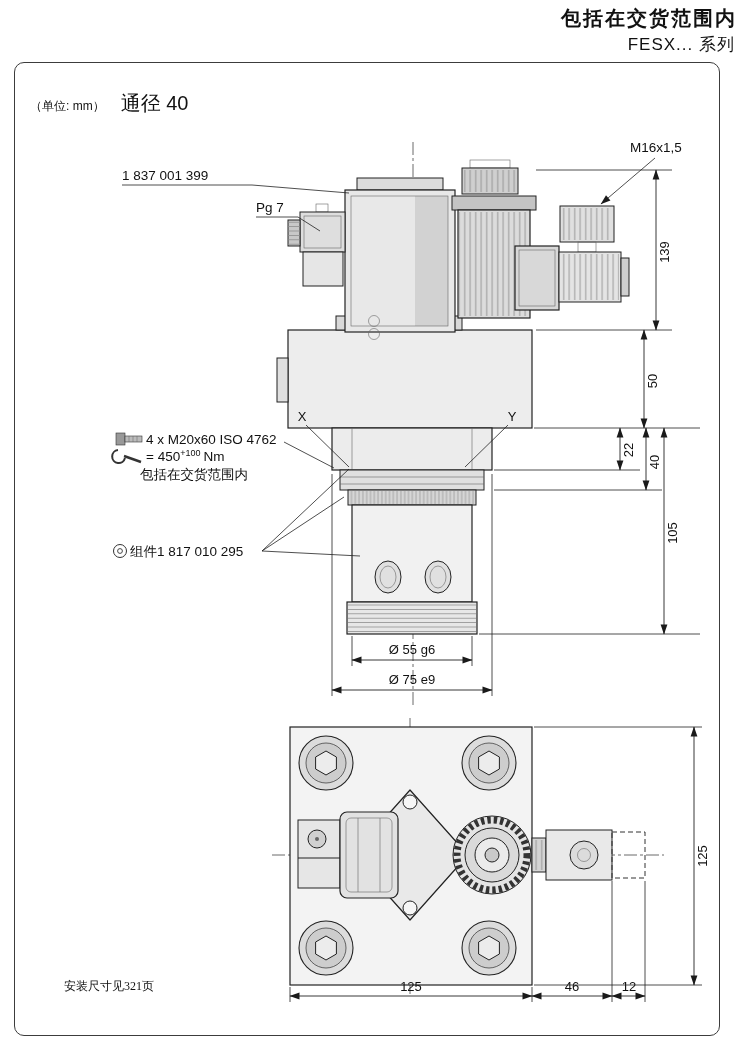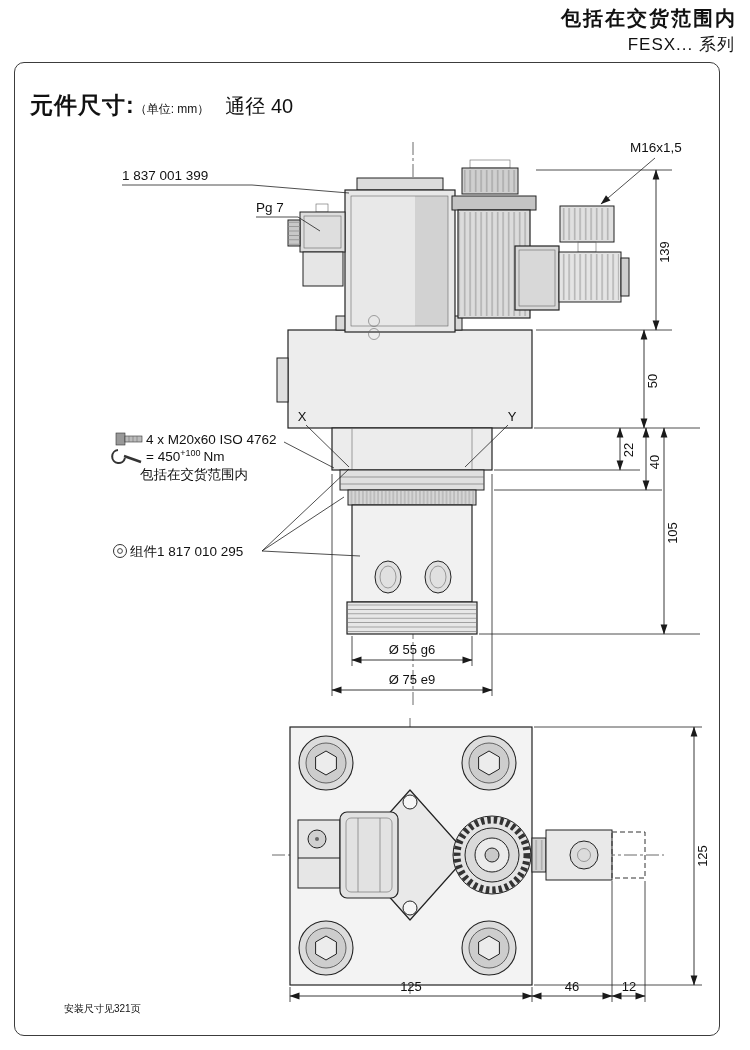--- a/index.html
+++ b/index.html
@@ -10,21 +10,21 @@
   .page-frame{
     position:absolute;left:14px;top:62px;width:706px;height:974px;
     border:1.6px solid #3c3c3c;border-radius:10px;box-sizing:border-box;background:#fff;
   }
   .hdr-title{position:absolute;top:5px;right:13px;font-size:20px;font-weight:600;letter-spacing:2px;}
   .hdr-series{position:absolute;top:33px;right:15px;font-size:17px;letter-spacing:1px;margin-left:45px;}
   .sec{position:absolute;left:30px;top:90px;display:flex;align-items:baseline;}
   .sec-title{font-size:23px;font-weight:700;letter-spacing:1px;}
   .sec-unit{font-size:12px;margin-left:0;text-align:center;}
   .sec-bore{font-size:20px;margin-left:16px;}
-  .footer-note{position:absolute;left:64px;top:1002px;font-size:10px;}
+  .footer-note{position:absolute;left:64px;top:978px;font-size:12px;font-family:Liberation Serif, serif;}
   svg.drawing{position:absolute;left:0;top:0;}
   svg .ol{stroke:#222;stroke-width:1.2;}
   svg .ol2{stroke:#222;stroke-width:1;}
   svg .thin{stroke:#666;stroke-width:0.6;fill:none;}
   svg .cl{stroke:#444;stroke-width:0.8;fill:none;stroke-dasharray:13 3 3 3;}
   svg .ext{stroke:#222;stroke-width:0.8;fill:none;}
   svg .dim{stroke:#222;stroke-width:0.9;fill:none;}
   svg .ldr{stroke:#222;stroke-width:0.8;fill:none;}
   svg text{fill:#111;}
   svg .dimtxt{font-size:13px;}
@@ -32,21 +32,20 @@
 </style>
 </head>
 <body>
 
 <div class="hdr-title">包括在交货范围内</div>
 <div class="hdr-series">FESX...  系列</div>
 
 <div class="page-frame"></div>
 
 <div class="sec">
-  <span class="sec-title">元件尺寸:</span>
   <span class="sec-unit">（单位: mm）</span>
   <span class="sec-bore">通径 40</span>
 </div>
 
 <svg class="drawing" width="750" height="1050" viewBox="0 0 750 1050">
   <defs>
     <marker id="ma" markerWidth="12" markerHeight="10" refX="10.5" refY="5" orient="auto-start-reverse" markerUnits="userSpaceOnUse">
       <path d="M1 1.6 L11 5 L1 8.4 Z" fill="#1a1a1a"></path>
     </marker>
     <pattern id="pv" width="5.5" height="10" patternUnits="userSpaceOnUse">

